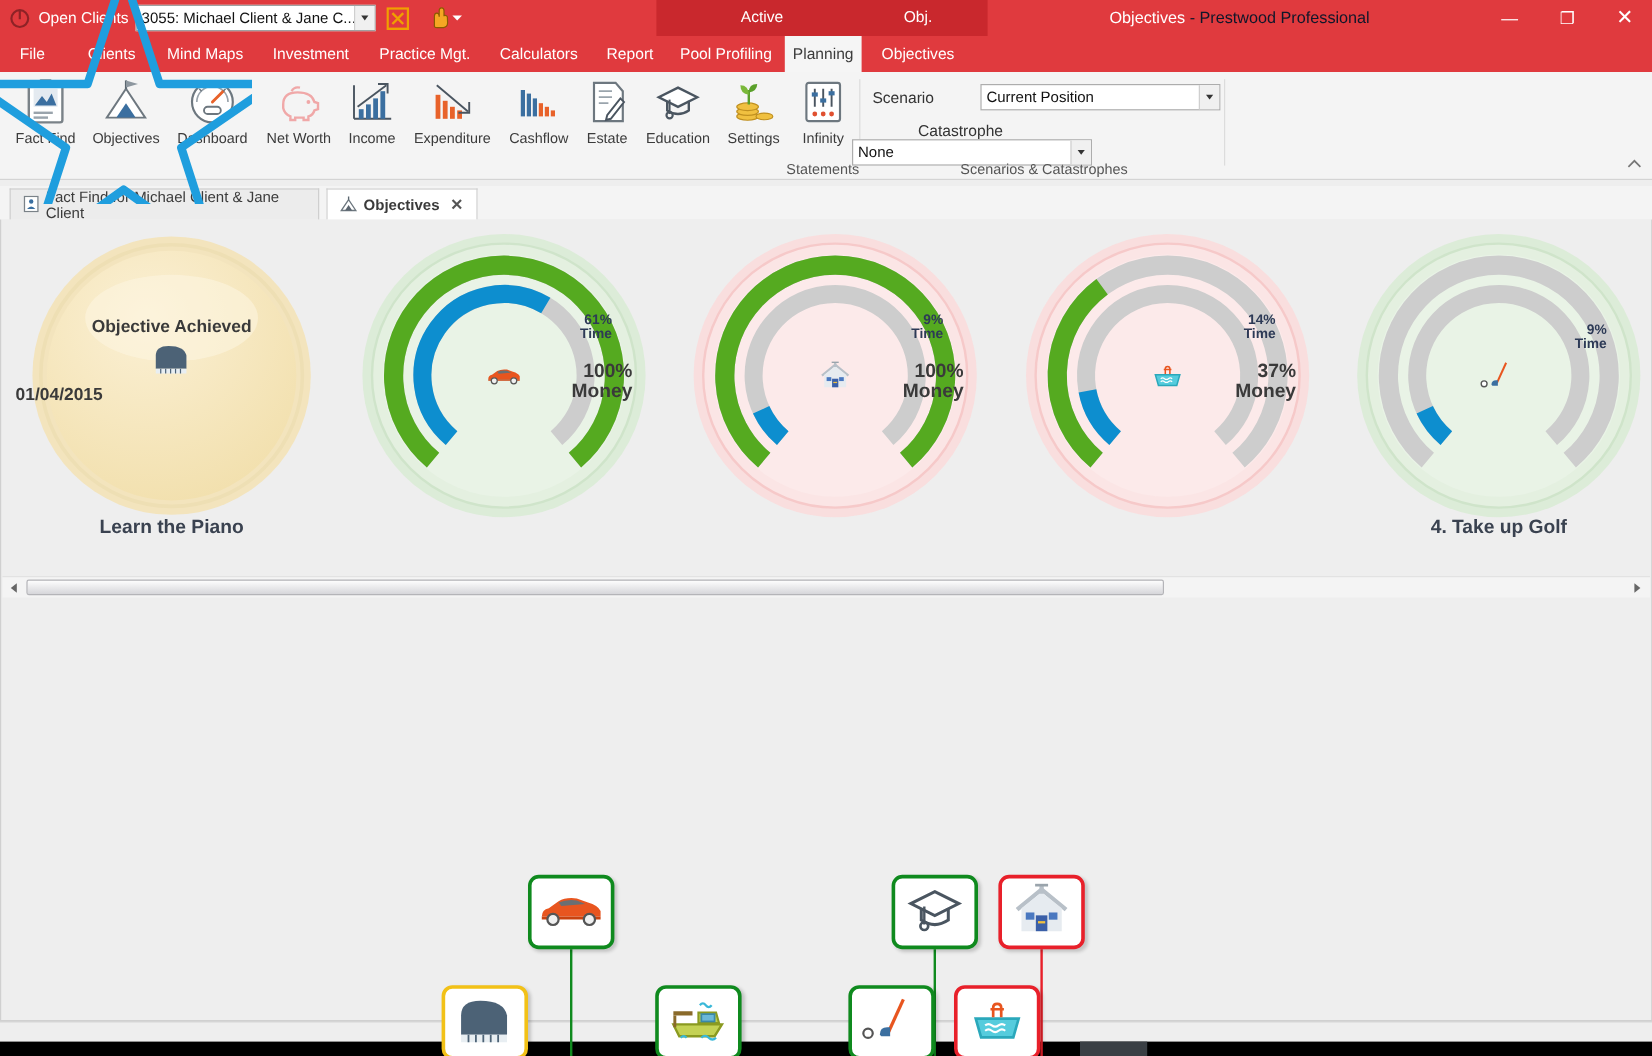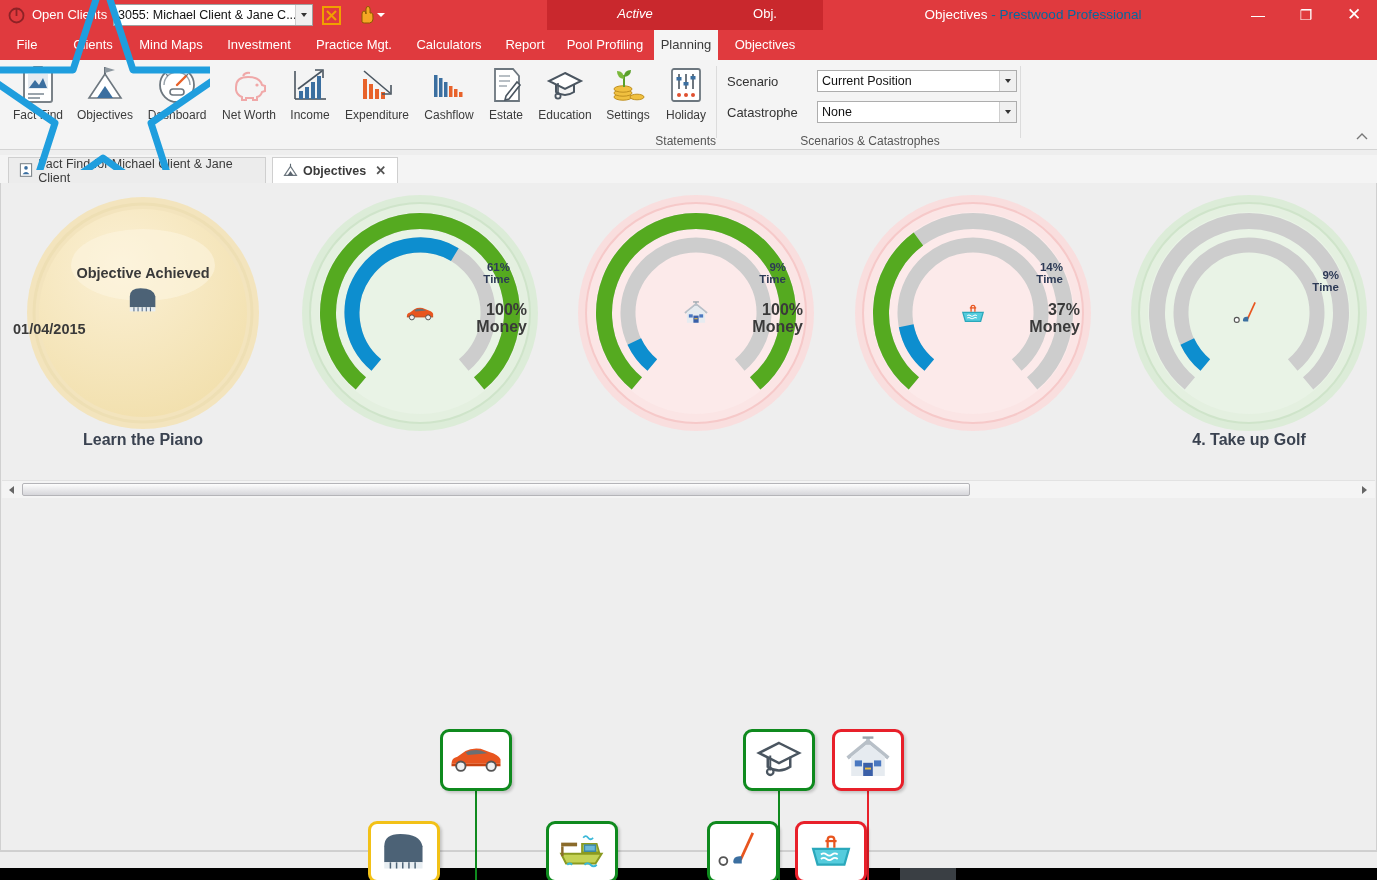--- a/index.html
+++ b/index.html
@@ -45,33 +45,33 @@
     border-left:3.5px solid transparent; border-right:3.5px solid transparent;
     border-top:4px solid #333;
   }
   .x-btn { position:absolute; left:322px; top:6px; width:19px; height:19px; }
   .hand-btn { position:absolute; left:355px; top:5px; width:22px; height:20px; }
   .hand-arrow { position:absolute; left:377px; top:13px; width:0;height:0;
     border-left:4px solid transparent;border-right:4px solid transparent;border-top:4px solid #fff; }
 
   .active-lbl {
     position:absolute; left:560px; top:6px; width:150px; text-align:center;
-    color:#fff; font-size:13px;font-style:italic;
+    color:#fff; font-size:13px;
   }
   .obj-lbl {
     position:absolute; left:720px; top:6px; width:90px; text-align:center;
     color:#fff; font-size:13px;
   }
   .win-title {
     position:absolute; left:823px; top:0; width:420px; height:30px;
     line-height:30px; text-align:center; font-size:13.5px; color:#fff;
     white-space:nowrap;
   }
   .win-title b { font-weight:normal; color:#fff; }
-  .win-title span { color:#0369a1; }
+  .win-title span { color:#0f172a; }
   .wbtn {
     position:absolute; top:0; width:46px; height:30px;
     color:#fff; font-size:14px; line-height:30px; text-align:center;
   }
   .wb-min { left:1235px; }
   .wb-max { left:1283px; }
   .wb-close { left:1331px; font-size:17px; }
 
   
   .menubar {
@@ -400,36 +400,36 @@
               <rect x="10.5" y="12" width="5" height="3.5" fill="#3b6fa0"></rect>
               <rect x="17.5" y="17" width="5" height="3.5" fill="#3b6fa0"></rect>
               <rect x="24.5" y="11" width="5" height="3.5" fill="#3b6fa0"></rect>
               <g fill="#e05030">
                 <circle cx="13" cy="30" r="2"></circle>
                 <circle cx="20" cy="30" r="2"></circle>
                 <circle cx="27" cy="30" r="2"></circle>
               </g>
             </svg>
           </div>
-          <div class="rb-label">Holiday</div>
+          <div class="rb-label">Infinity</div>
         </div>
       </div>
     <div class="rb-sep"></div>
     <div class="rb-sep2"></div>
 
     <div class="field-row" style="left:727px; top:10px;">
       <span class="field-label">Scenario</span>
       <span class="field-combo">
         <span class="val">Current Position</span>
         <span class="cb-arrow">
             <i></i>
           </span>
       </span>
     </div>
-    <div class="field-row" style="left:727px; top:41px;">
+    <div class="field-row" style="left:710px; top:41px;flex-direction:column;">
       <span class="field-label">Catastrophe</span>
       <span class="field-combo">
         <span class="val">None</span>
         <span class="cb-arrow">
             <i></i>
           </span>
       </span>
     </div>
   </div>
   <div class="group-title">Statements</div>

